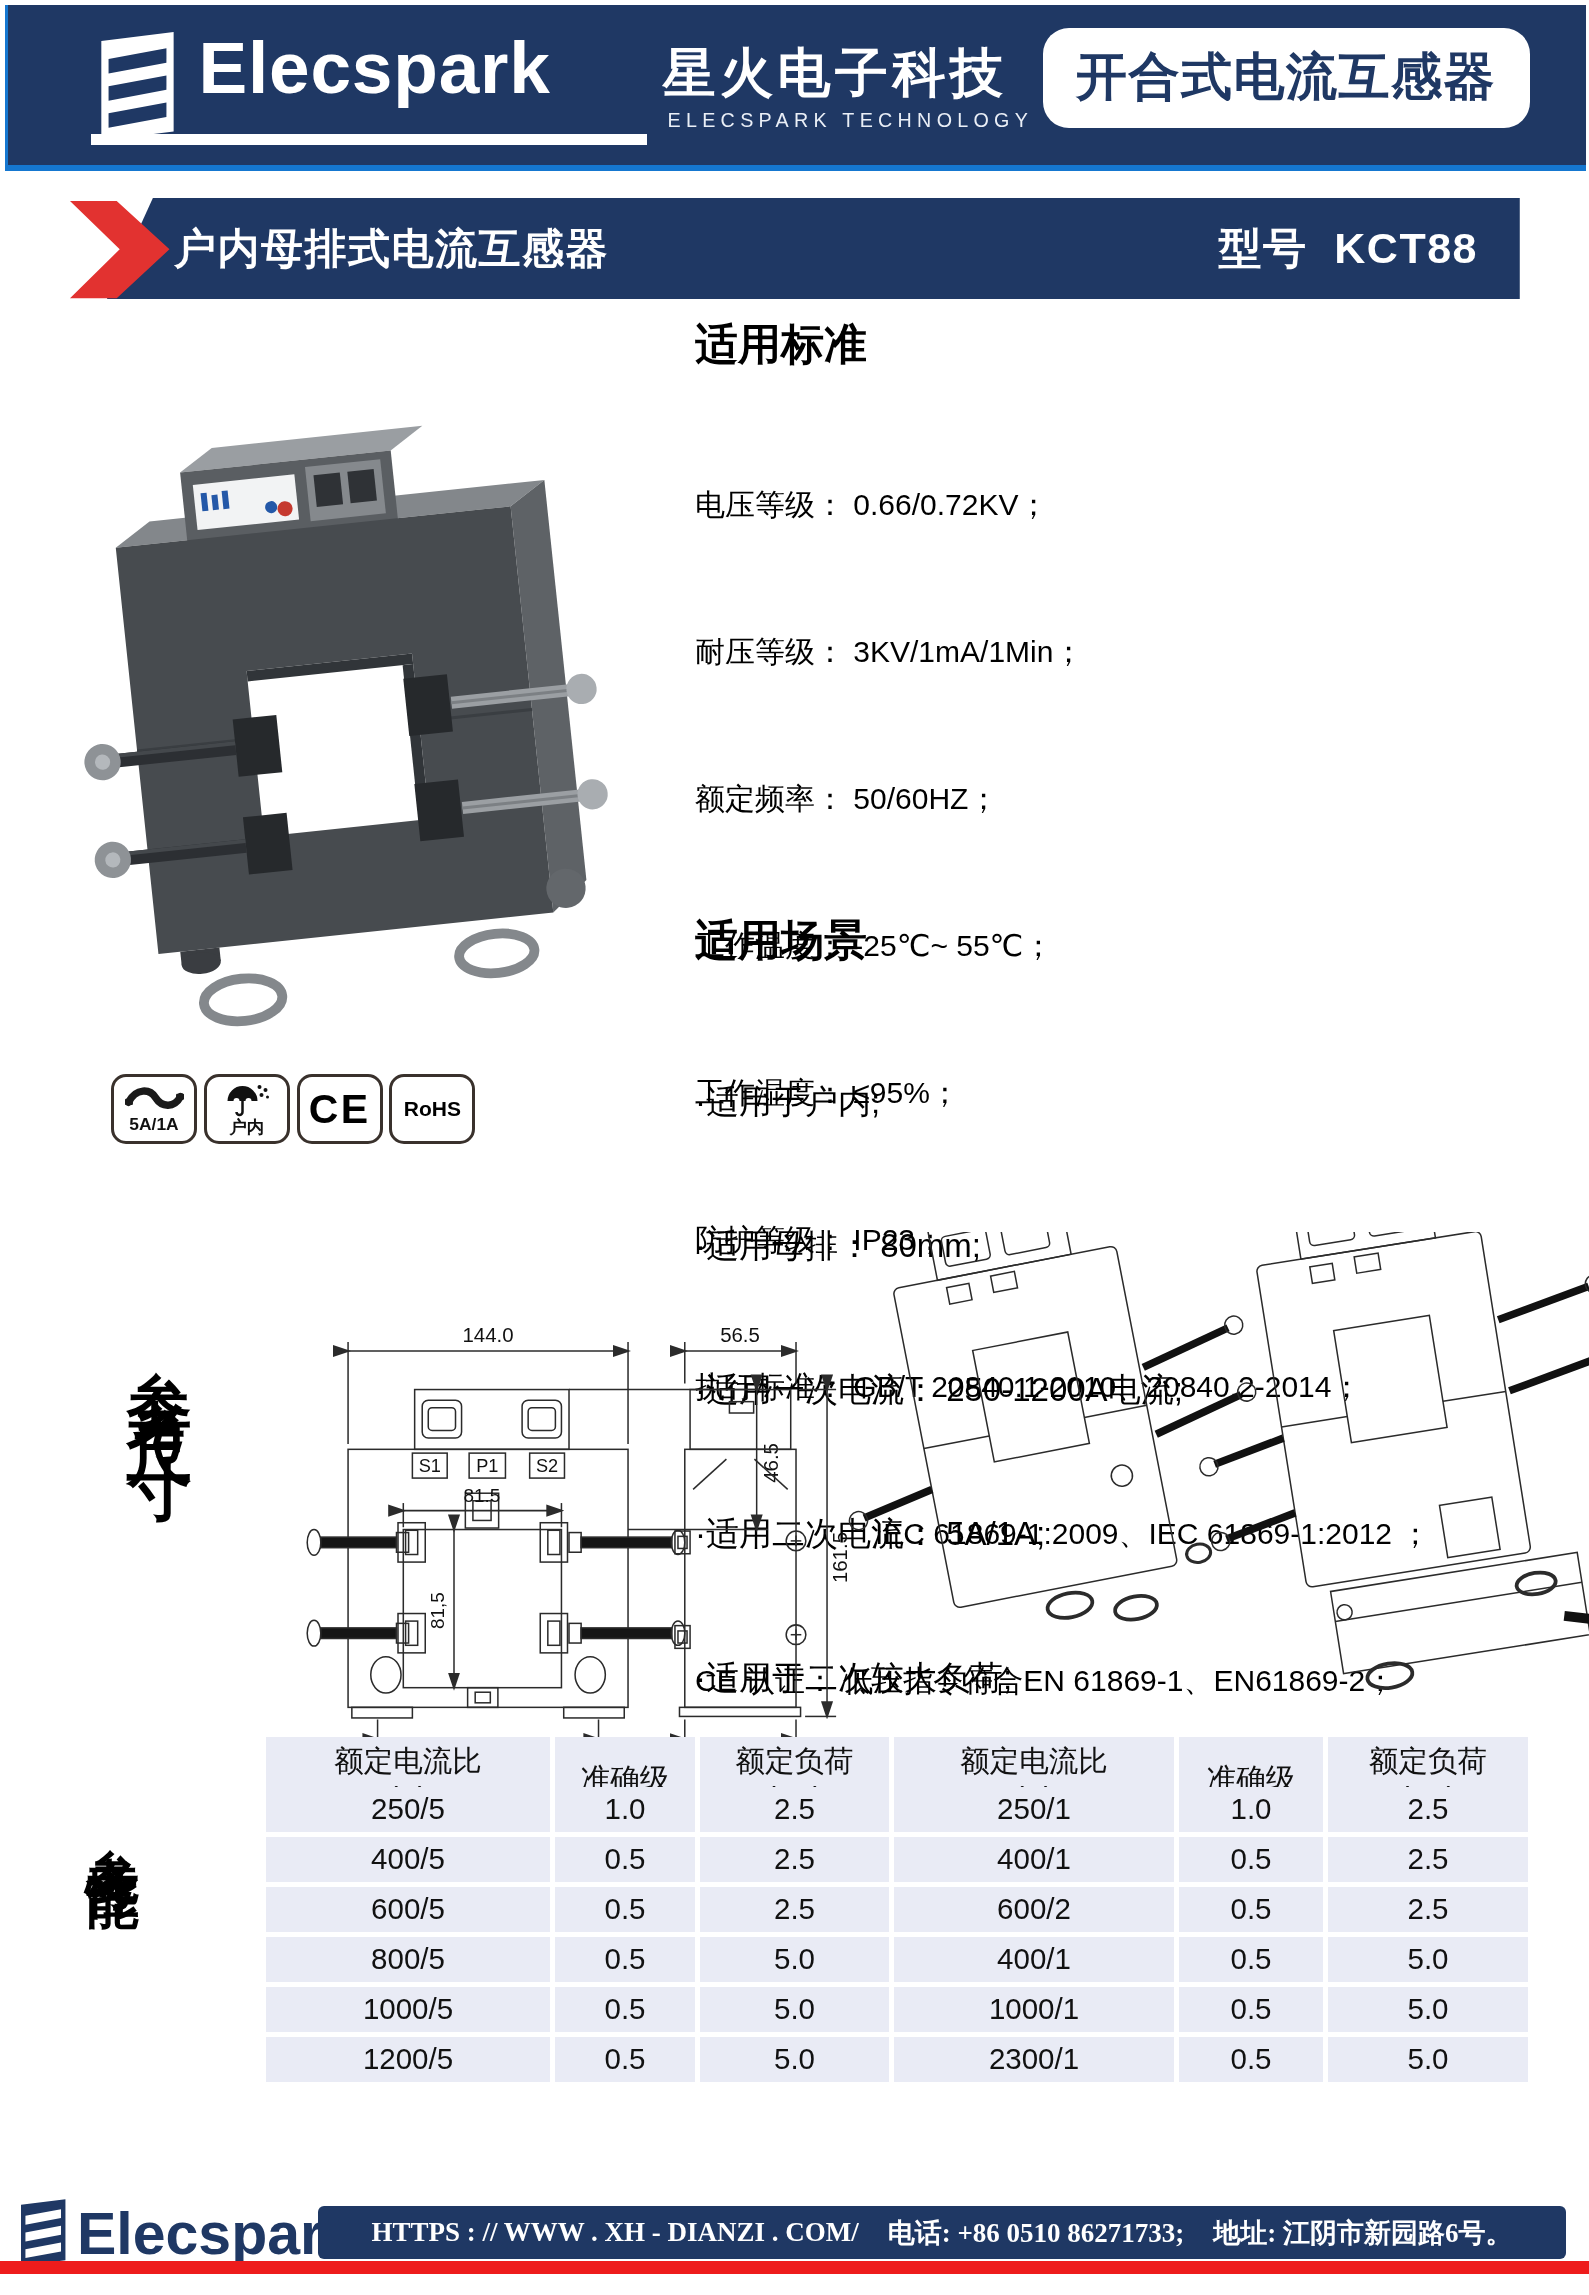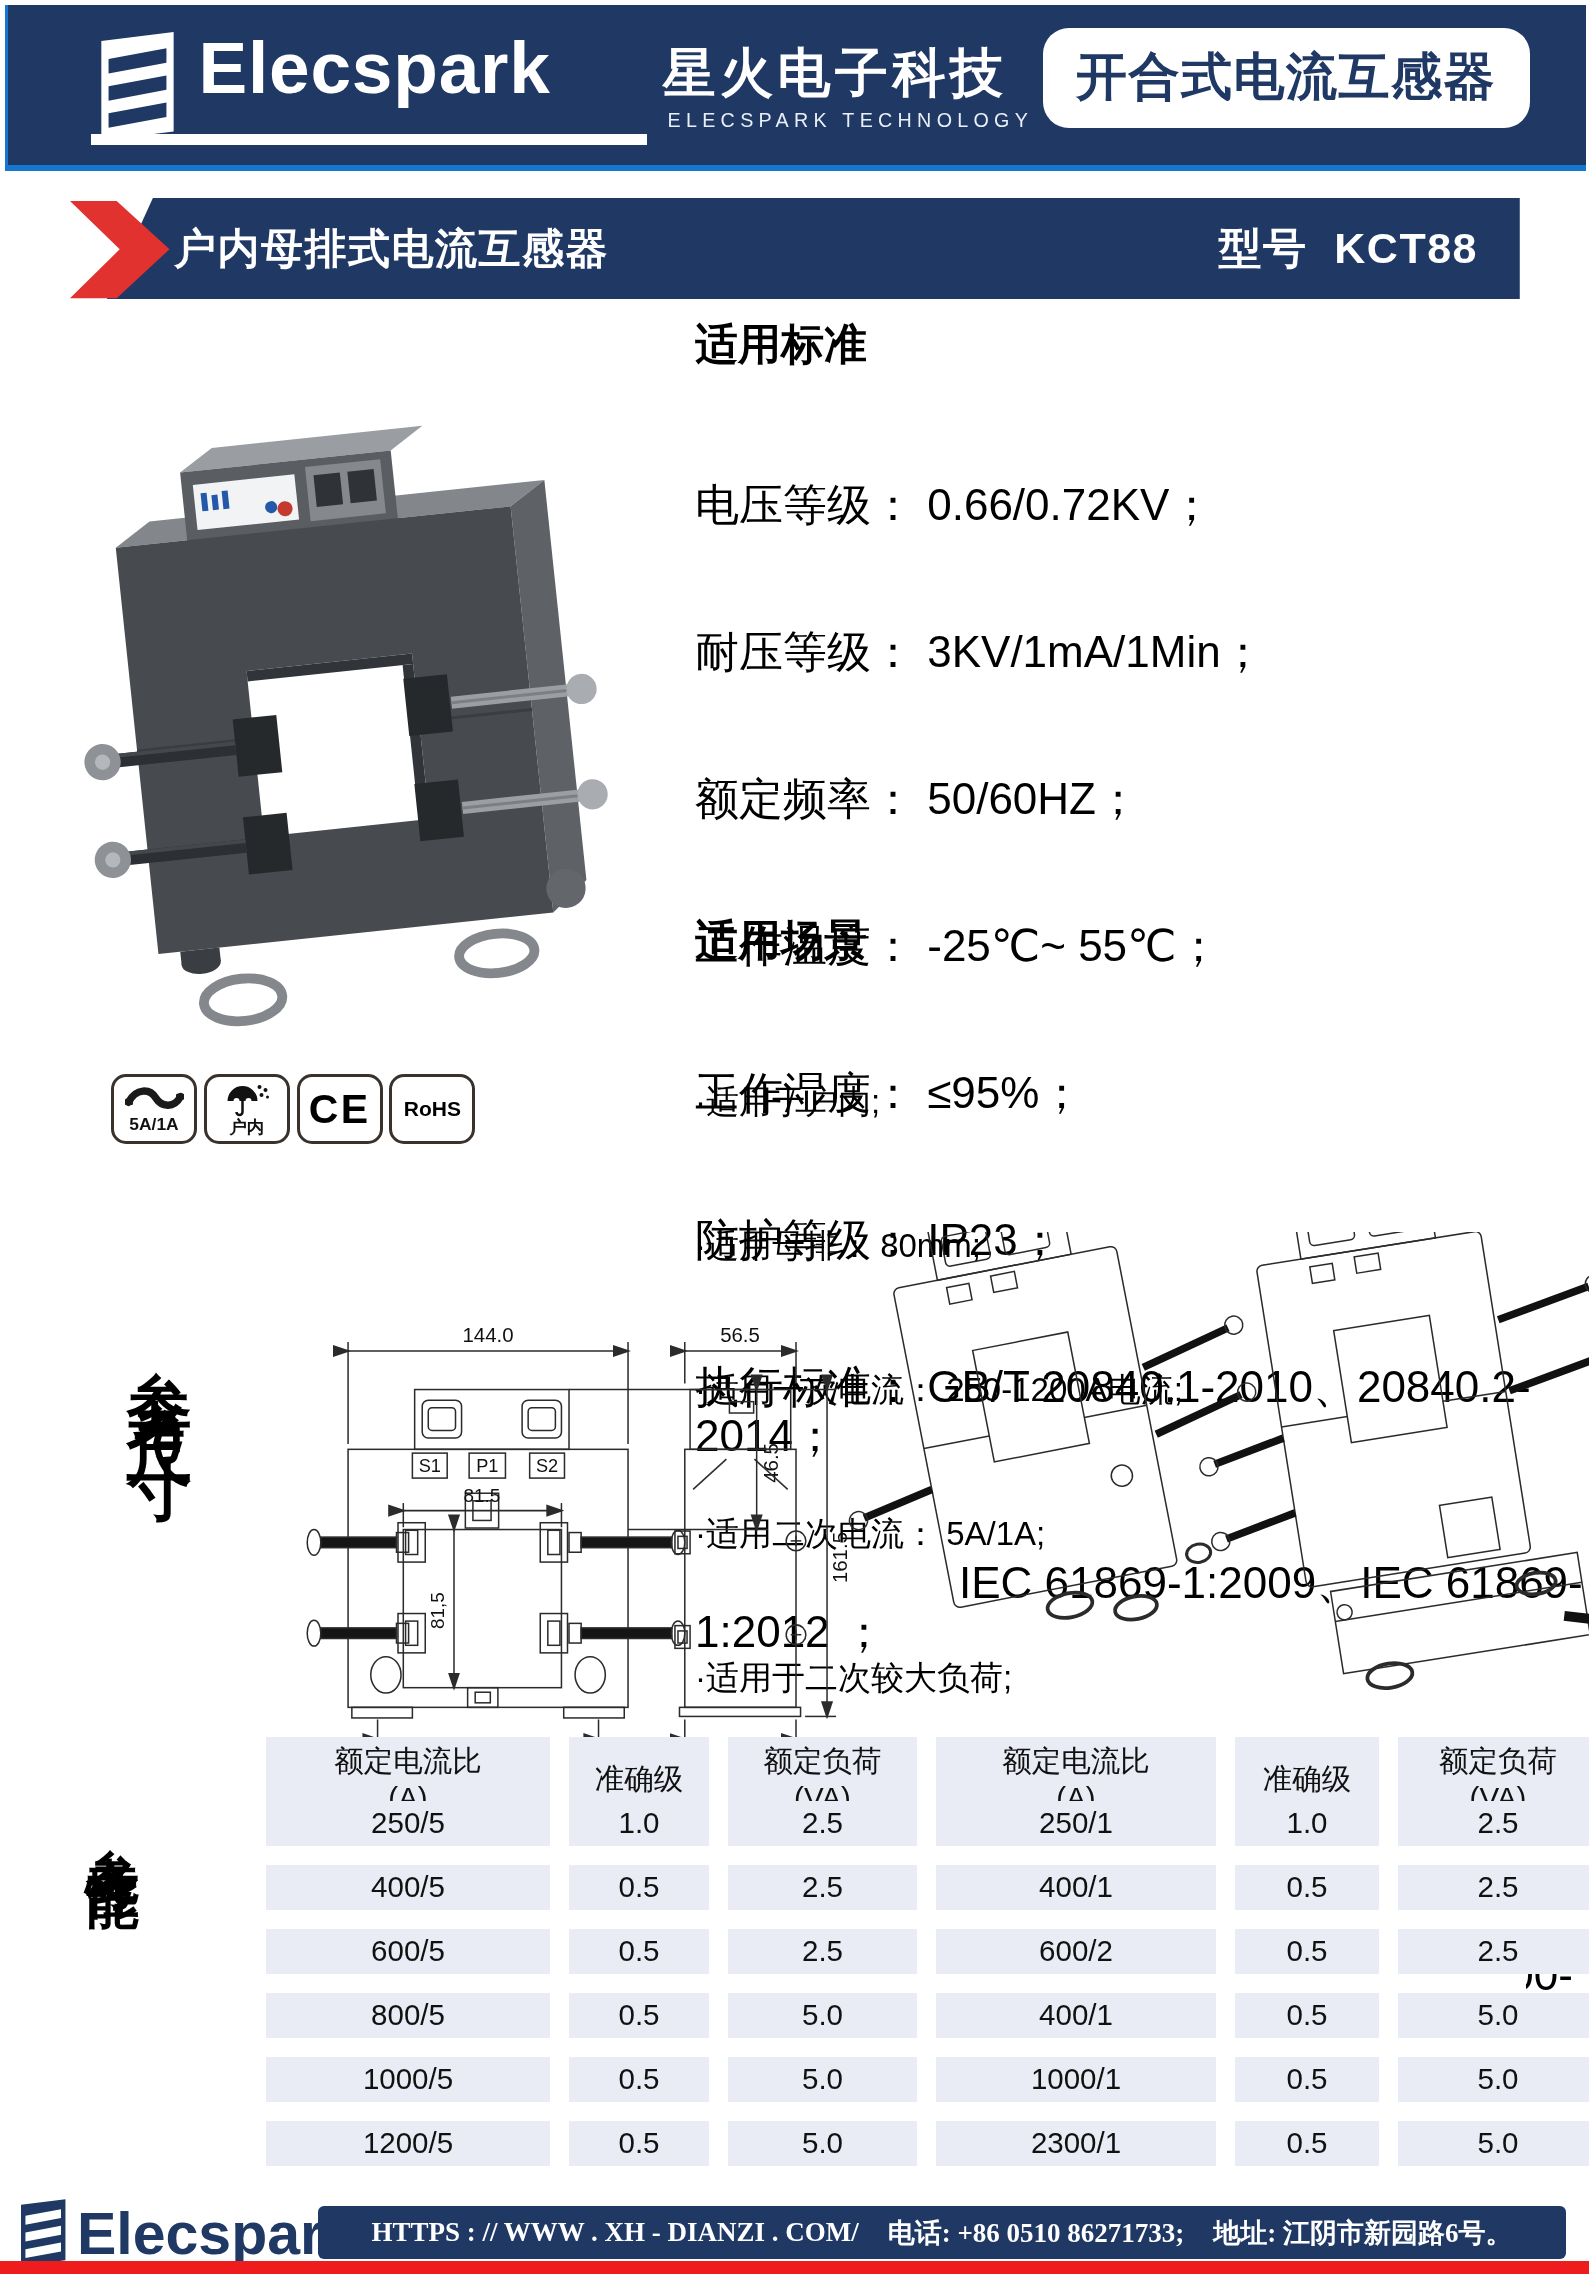--- a/index.html
+++ b/index.html
@@ -20,41 +20,41 @@
 
   
   .banner{position:absolute;left:61px;top:195px;width:1464px;height:107px;}
   .banner-title{position:absolute;left:113px;top:0;height:107px;display:flex;align-items:center;
                 font-size:42px;font-weight:800;color:#fff;letter-spacing:1.5px;}
   .banner-model{position:absolute;right:47px;top:0;height:107px;display:flex;align-items:center;
                 font-size:43px;font-weight:800;color:#fff;white-space:pre;letter-spacing:1.5px;}
 
   
   .sec-heading{position:absolute;font-size:43px;font-weight:700;color:#000;}
-  .spec-lines{position:absolute;left:695px;width:893px;font-size:44px;line-height:49px;white-space:pre-wrap;}
+  .spec-lines{position:absolute;left:695px;width:893px;font-size:30px;line-height:49px;white-space:pre-wrap;}
   .scen-lines{position:absolute;left:695px;width:893px;font-size:33px;line-height:48px;white-space:pre-wrap;}
 
   
   .badges{position:absolute;left:111px;top:1074px;display:flex;gap:6.8px;}
   .badge{width:86px;height:70px;border:3px solid #39312c;border-radius:15px;background:#fff;
          display:flex;flex-direction:column;align-items:center;justify-content:center;box-sizing:border-box;}
   .badge-caption{font-size:17.4px;font-weight:800;color:#111;line-height:1;margin-top:1.5px;}
   .badge-ce{font-size:41px;font-weight:900;color:#000;letter-spacing:2.3px;}
   .badge-rohs{font-size:21px;font-weight:900;color:#000;}
 
   
   .vertical-head{position:absolute;writing-mode:vertical-rl;text-orientation:upright;
                  font-weight:800;color:#000;}
   .vh-size{left:115px;top:1318px;font-size:65px;letter-spacing:29px;}
   .vh-perf{left:77px;top:1805px;font-size:53px;letter-spacing:9.8px;}
 
   
   .perf-table{position:absolute;left:266px;top:1737px;width:1260px;
               display:grid;grid-template-columns:284px 140px 189px 280px 144px 200px;
-              grid-auto-rows:45px;gap:19px;background:#fff;}
+              grid-auto-rows:45px;gap:5px;background:#fff;}
   .perf-table .hcell{height:85px;}
   .cell{background:#e9ebf5;display:flex;flex-direction:column;align-items:center;justify-content:center;
         font-size:29.5px;color:#111;line-height:1.25;}
   .cell span:empty{display:none;}
 
   
   .footer-brand{position:absolute;left:77px;top:2200px;font-size:59px;font-weight:800;color:#1f3864;}
   .footer-bar{position:absolute;left:318px;top:2206px;width:1248px;height:53px;background:#1f3864;
               display:flex;align-items:center;justify-content:center;gap:29px;
               font-family:"Liberation Serif","DejaVu Serif",serif;font-weight:700;font-size:27px;color:#fff;white-space:nowrap;border-radius:6px;}

